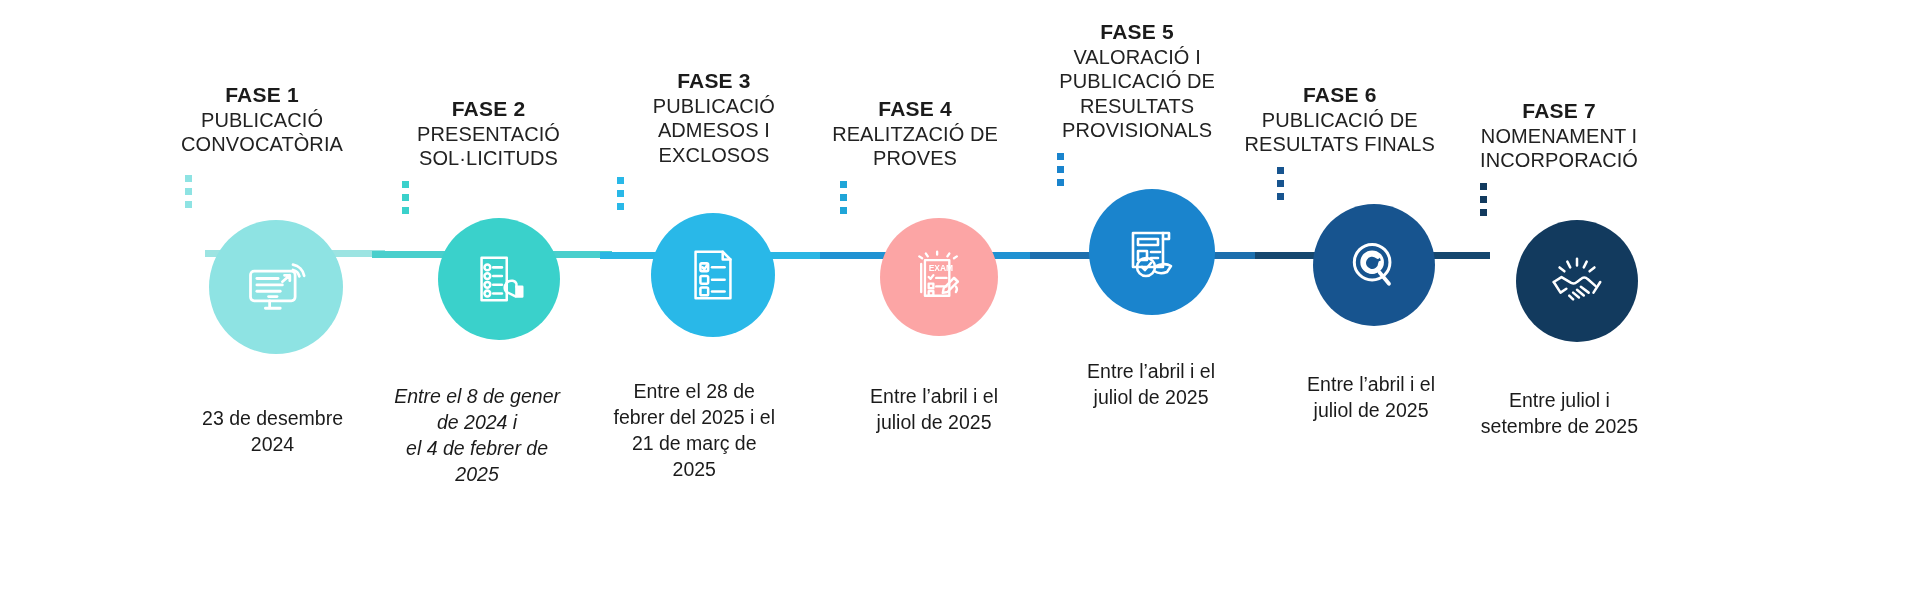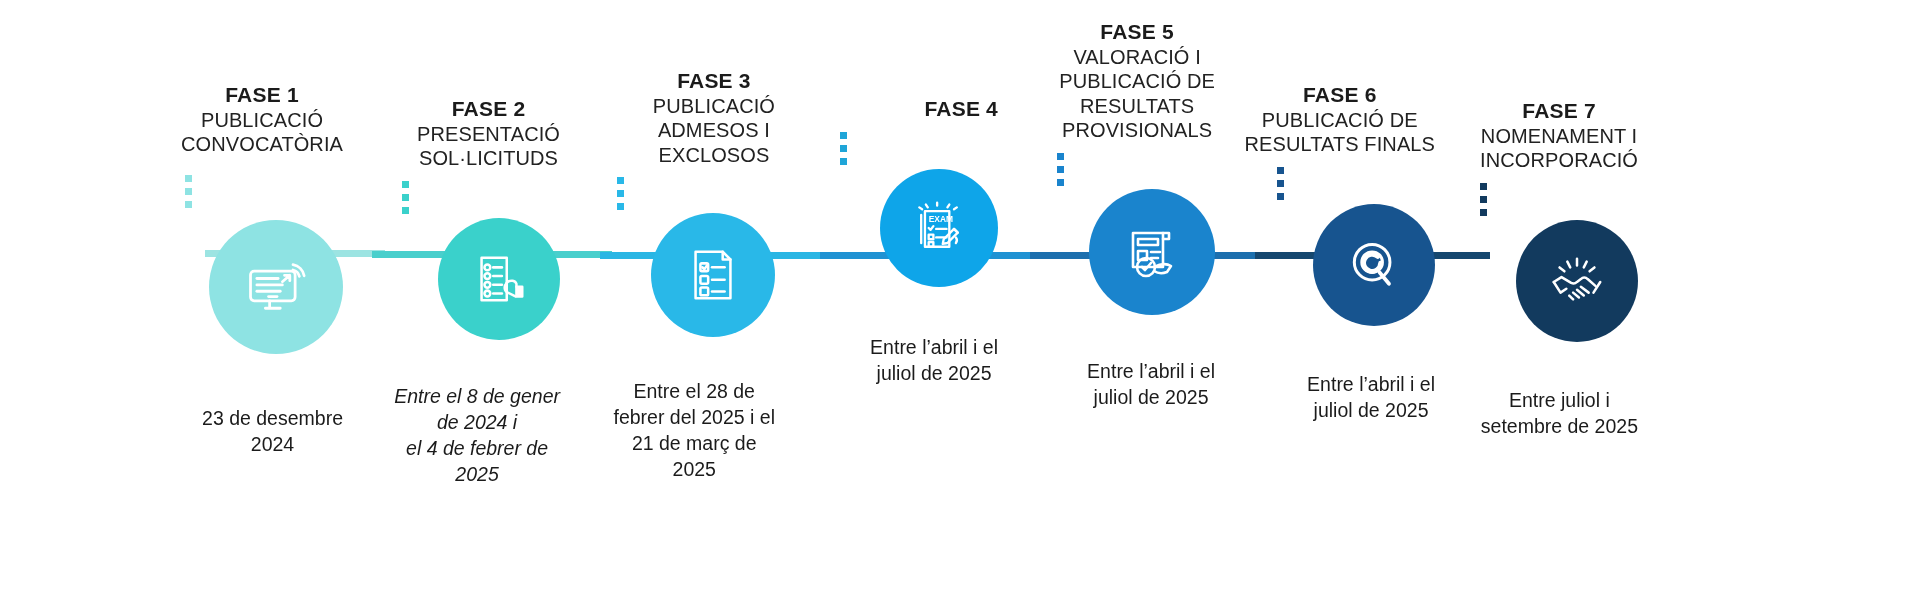--- a/index.html
+++ b/index.html
@@ -149,23 +149,27 @@
       <div>Entre el 28 de</div>
       <div>febrer del 2025 i el</div>
       <div>21 de març de</div>
       <div>2025</div>
     </div>
   </div>
 
   <div class="phase" style="left:688px;top:96px;width:310px;">
     <div class="head">
       <div class="phase-title">FASE 4</div>
+      <div class="phase-sub">
+        <div>REALITZACIÓ DE</div>
+        <div>PROVES</div>
+      </div>
     </div>
     <div class="dash" style="height:37px;color:#1fa5d8;margin-top:10px;"></div>
-    <div class="circle" style="width:118px;height:118px;background:#0ea5e9;">
+    <div class="circle" style="width:118px;height:118px;background:#fca5a5;">
       <svg width="60" height="60" viewBox="0 0 64 64">
         <g fill="none" stroke="#ffffff" stroke-width="2.5" stroke-linecap="round" stroke-linejoin="round">
           <path d="M17 14 h26 v38 h-26 z"></path>
           <line x1="13" y1="18" x2="13" y2="48"></line>
           <text x="21" y="26" fill="#ffffff" stroke="none" font-size="9" font-family="Liberation Sans, sans-serif" font-weight="700">EXAM</text>
           <path d="M21 32 l2 2 l3 -4"></path>
           <line x1="29" y1="33" x2="40" y2="33"></line>
           <rect x="21" y="39" width="5" height="5"></rect>
           <line x1="29" y1="42" x2="40" y2="42"></line>
           <rect x="21" y="47" width="5" height="5"></rect>

